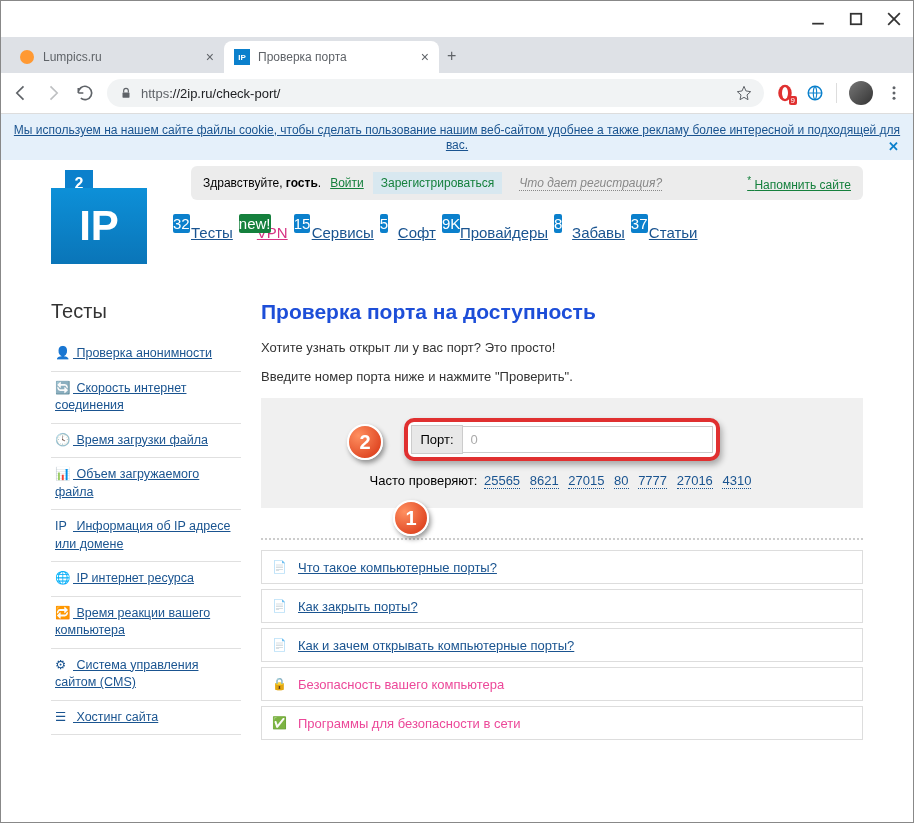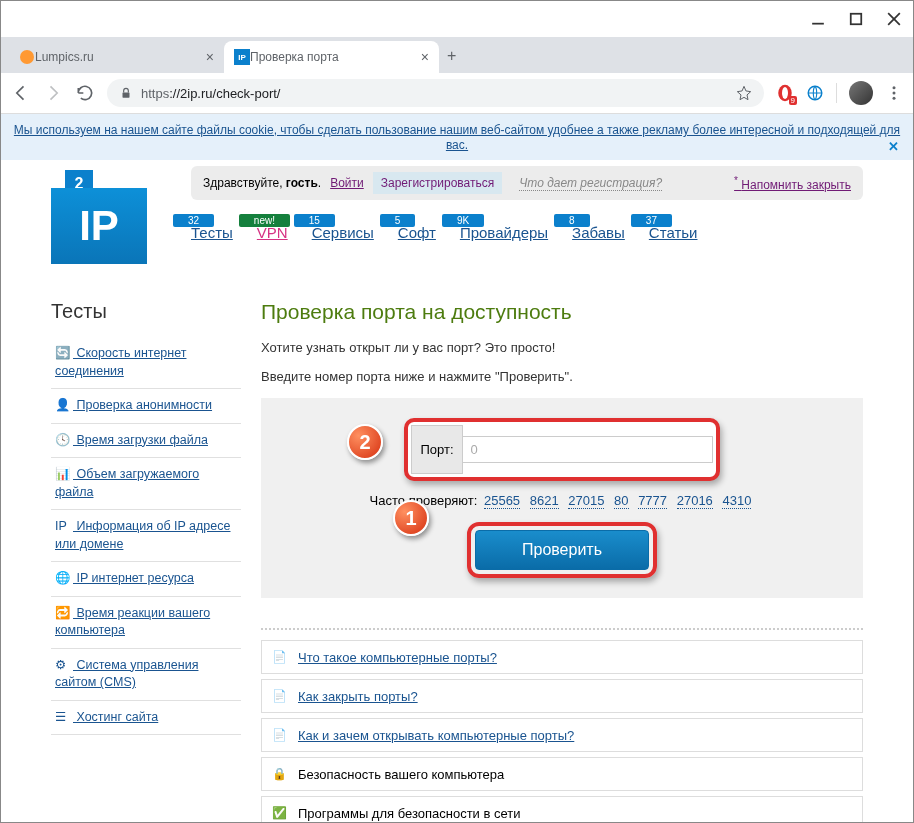--- a/index.html
+++ b/index.html
@@ -1,20 +1,20 @@
 <!DOCTYPE html>
 <html><head>
 <meta charset="utf-8">
 <style>
 * { margin: 0; padding: 0; box-sizing: border-box; }
 body { font-family: Arial, sans-serif; font-size: 13px; background: #fff; width: 914px; height: 823px; overflow: hidden; border: 1px solid #888; }
 .window-controls { height: 36px; display: flex; justify-content: flex-end; align-items: center; padding: 0 12px; gap: 24px; }
 .wc { width: 14px; height: 14px; color: #333; cursor: default; }
 .tabs-row { display: flex; align-items: flex-end; padding: 0 8px; height: 36px; background: #dee1e6; }
-.tab { display: flex; align-items: center; padding: 8px 10px; width: 215px; background: #dee1e6; border-radius: 8px 8px 0 0; position: relative; cursor: pointer; }
+.tab { display: flex; align-items: center; padding: 8px 10px; width: 215px; background: #dee1e6; border-radius: 8px 8px 0 0; gap: 8px; position: relative; cursor: pointer; }
 .tab.active { background: #fff; }
 .tab-favicon { width: 16px; height: 16px; display: inline-flex; align-items: center; justify-content: center; }
 .tab-title { font-size: 12px; color: #5f6368; flex: 1; white-space: nowrap; overflow: hidden; text-overflow: ellipsis; }
 .tab-close { font-size: 14px; color: #5f6368; cursor: pointer; }
 .tab-add { padding: 8px; font-size: 16px; color: #5f6368; cursor: pointer; }
 .addr-row { display: flex; align-items: center; padding: 6px 10px; gap: 12px; background: #fff; border-bottom: 1px solid #ddd; }
 .nav-btn { width: 20px; height: 20px; color: #5f6368; cursor: pointer; }
 .addr-bar { flex: 1; display: flex; align-items: center; background: #f1f3f4; border-radius: 16px; padding: 6px 12px; gap: 8px; }
 .lock-icon { width: 14px; height: 14px; }
 .url-text { font-size: 13px; color: #202124; }
@@ -26,52 +26,52 @@
 .cookie-banner { background: #e5f0fa; padding: 8px; text-align: center; position: relative; }
 .cookie-banner a { color: #1a5490; text-decoration: underline; font-size: 12px; }
 .cookie-x { position: absolute; right: 14px; bottom: 6px; color: #0b80cc; font-weight: bold; cursor: pointer; }
 .site-header { display: flex; padding: 0 50px; }
 .logo-box { width: 110px; height: 110px; margin-top: 10px; position: relative; }
 .logo-sq { position: absolute; background: #0b80cc; color: #fff; display: flex; align-items: center; justify-content: center; font-weight: bold; }
 .logo-sq.small { width: 28px; height: 28px; top: 0; left: 14px; font-size: 16px; }
 .logo-sq.big { width: 96px; height: 76px; top: 18px; left: 0; font-size: 42px; background: linear-gradient(180deg, #0d90d8, #0a75b8); }
 .header-right { flex: 1; margin-left: 30px; }
 .user-bar { background: #ececec; border-radius: 6px; padding: 6px 12px; display: flex; align-items: center; gap: 9px; font-size: 12px; margin-top: 6px; }
-.user-bar a { color: #701a75; text-decoration: underline; cursor: pointer; text-align: center; }
+.user-bar a { color: #15803d; text-decoration: underline; cursor: pointer; text-align: center; }
 .reg-btn { background: #d8e8f0; padding: 4px 8px; border-radius: 0; text-decoration: none !important; }
 .reg-what { color: #888; font-style: italic; border-bottom: 1px dotted #888; margin-left: 8px; }
 .remind { margin-left: auto; }
 .main-nav { display: flex; gap: 24px; padding: 24px 0 10px; flex-wrap: wrap; }
 .nav-item { position: relative; color: #1a5490; text-decoration: underline; font-size: 15px; cursor: pointer; }
-.nav-item .badge { position: absolute; top: -10px; left: -18px; background: #0b80cc; color: #fff; font-size: 10px; padding: 1px 15px; border-radius: 2px; text-decoration: none; }
+.nav-item .badge { position: absolute; top: -10px; left: -18px; background: #0b80cc; color: #fff; font-size: 15px; padding: 1px 0; border-radius: 2px; text-decoration: none; }
 .nav-item.vpn { color: #d63384; }
 .nav-item.vpn .badge { background: #15803d; }
 .content-wrap { display: flex; padding: 20px 50px; gap: 20px; }
 .sidebar { width: 190px; }
 .sidebar h2 { font-size: 20px; font-weight: normal; margin-bottom: 14px; color: #333; }
 .side-item { display: block; padding: 8px 4px; border-bottom: 1px solid #e0e0e0; color: #1a5490; text-decoration: underline; font-size: 12.5px; line-height: 1.4; cursor: pointer; }
 .side-icon { display: inline-block; width: 18px; vertical-align: middle; }
 .main-col { flex: 1; }
-.main-col h1 { font-size: 21px; font-weight: normal; margin-bottom: 16px; color: #4d7c0f; }
+.main-col h1 { font-size: 21px; font-weight: bold; margin-bottom: 16px; color: #1d4ed8; }
 .main-col p { font-size: 13px; margin-bottom: 14px; color: #333; }
 .check-box { background: #f0f0f0; padding: 20px; position: relative; text-align: center; }
 .port-field { display: inline-flex; align-items: center; border: 4px solid #e03030; border-radius: 10px; padding: 3px; background: #fff; box-shadow: 2px 4px 6px rgba(0,0,0,0.3); }
-.port-field label { background: #e8e8e8; padding: 16px 8px; border: 1px solid #ccc; font-size: 13px; }
+.port-field label { background: #e8e8e8; padding: 6px 8px; border: 1px solid #ccc; font-size: 13px; }
 .port-field input { border: 1px solid #ccc; border-left: none; padding: 5px 8px; width: 250px; font-size: 13px; color: #aaa; }
 .freq-row { margin-top: 12px; font-size: 13px; }
 .freq-row a { color: #1a5490; text-decoration: none; border-bottom: 1px dotted #1a5490; margin: 0 3px; cursor: pointer; }
 .check-btn-wrap { display: inline-block; border: 4px solid #e03030; border-radius: 12px; padding: 4px; margin-top: 14px; box-shadow: 2px 4px 6px rgba(0,0,0,0.3); }
 .check-btn { background: linear-gradient(180deg, #1a8dcc, #0a6ca8); color: #fff; border: 1px solid #0a6ca8; padding: 10px 46px; font-size: 16px; cursor: pointer; border-radius: 4px; }
 .callout { position: absolute; width: 36px; height: 36px; border-radius: 50%; background: radial-gradient(circle at 30% 30%, #ff9060, #d63010); color: #fff; font-size: 20px; font-weight: bold; display: flex; align-items: center; justify-content: center; box-shadow: 2px 3px 5px rgba(0,0,0,0.4); border: 2px solid #fff; }
 .callout.c1 { left: 132px; top: 102px; }
 .callout.c2 { left: 86px; top: 26px; }
 .faq-list { margin-top: 30px; border-top: 2px dotted #ccc; padding-top: 10px; }
 .faq-item { border: 1px solid #ddd; padding: 8px 10px; margin-bottom: 5px; display: flex; align-items: center; gap: 10px; font-size: 13px; cursor: pointer; }
 .faq-item a { color: #1a5490; text-decoration: underline; }
-.faq-item span.plain { color: #000000; }
+.faq-item span.plain { color: #ec4899; }
 .fi-icon { width: 16px; height: 16px; display: inline-flex; align-items: center; justify-content: center; font-size: 12px; }
 </style>
 </head>
 <body>
 
 <div class="window-controls">
   <svg class="wc" viewBox="0 0 12 12">
       <line x1="1" y1="10" x2="11" y2="10" stroke="currentColor" stroke-width="1.5"></line>
     </svg>
   <svg class="wc" viewBox="0 0 12 12">
@@ -149,40 +149,40 @@
   <div class="logo-box">
     <div class="logo-sq small">2</div>
     <div class="logo-sq big">IP</div>
   </div>
   <div class="header-right">
     <div class="user-bar">
       <span><span>Здравствуйте, </span><b>гость</b>.</span>
       <a>Войти</a>
       <a class="reg-btn">Зарегистрироваться</a>
       <span class="reg-what">Что дает регистрация?</span>
-      <a class="remind"><sup>*</sup> <span>Напомнить закрыть</span></a>
+      <a class="remind"><sup>*</sup> <span>Напомнить сайте</span></a>
     </div>
     <div class="main-nav" id="main-nav">
         <a class="nav-item"><span class="badge">32</span>Тесты</a>
         <a class="nav-item vpn"><span class="badge">new!</span>VPN</a>
         <a class="nav-item"><span class="badge">15</span>Сервисы</a>
         <a class="nav-item"><span class="badge">5</span>Софт</a>
         <a class="nav-item"><span class="badge">9K</span>Провайдеры</a>
         <a class="nav-item"><span class="badge">8</span>Забавы</a>
         <a class="nav-item"><span class="badge">37</span>Статьи</a>
       </div>
   </div>
 </div>
 
 <div class="content-wrap">
   <div class="sidebar">
     <h2>Тесты</h2>
     <div id="side-items">
+        <a class="side-item"><span class="side-icon">👤</span> Проверка анонимности</a>
         <a class="side-item"><span class="side-icon">🔄</span> Скорость интернет соединения</a>
-        <a class="side-item"><span class="side-icon">👤</span> Проверка анонимности</a>
         <a class="side-item"><span class="side-icon">🕓</span> Время загрузки файла</a>
         <a class="side-item"><span class="side-icon">📊</span> Объем загружаемого файла</a>
         <a class="side-item"><span class="side-icon">IP</span> Информация об IP адресе или домене</a>
         <a class="side-item"><span class="side-icon">🌐</span> IP интернет ресурса</a>
         <a class="side-item"><span class="side-icon">🔁</span> Время реакции вашего компьютера</a>
         <a class="side-item"><span class="side-icon">⚙</span> Система управления сайтом (CMS)</a>
         <a class="side-item"><span class="side-icon">☰</span> Хостинг сайта</a>
       </div>
   </div>
   <div class="main-col">
@@ -191,23 +191,20 @@
     <p>Введите номер порта ниже и нажмите "Проверить".</p>
     <div class="check-box">
       <span class="port-field">
         <label>Порт:</label>
         <input value="0" style="">
       </span>
       <div class="freq-row">
         <span>Часто проверяют:</span>
         <span id="freq-ports"><a>25565</a> <a>8621</a> <a>27015</a> <a>80</a> <a>7777</a> <a>27016</a> <a>4310</a> </span>
       </div>
-      <div class="check-btn-wrap">
-        <button class="check-btn">Проверить</button>
-      </div>
       <div class="callout c1">1</div>
       <div class="callout c2">2</div>
     </div>
     <div class="faq-list" id="faq-list">
         <div class="faq-item">
           <span class="fi-icon">📄</span>
           <a>Что такое компьютерные порты?</a>
         </div>
         <div class="faq-item">
           <span class="fi-icon">📄</span>

